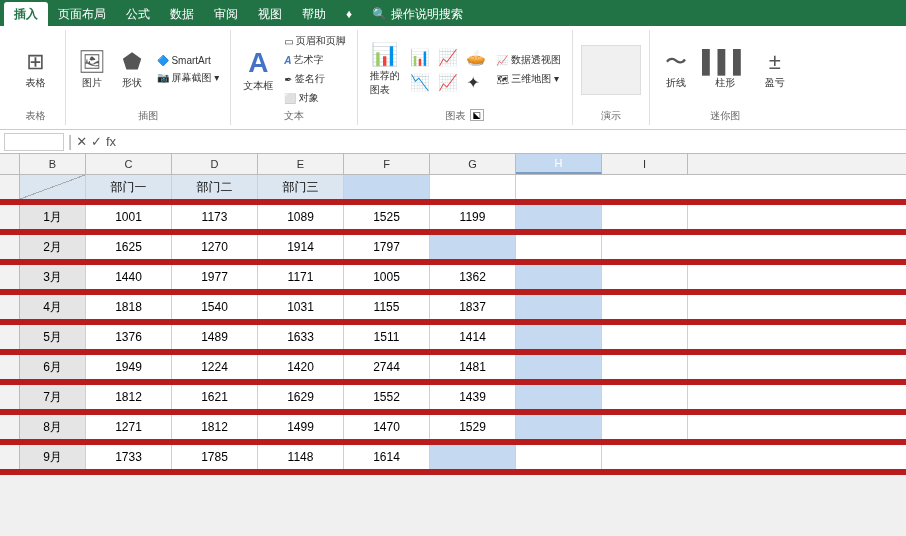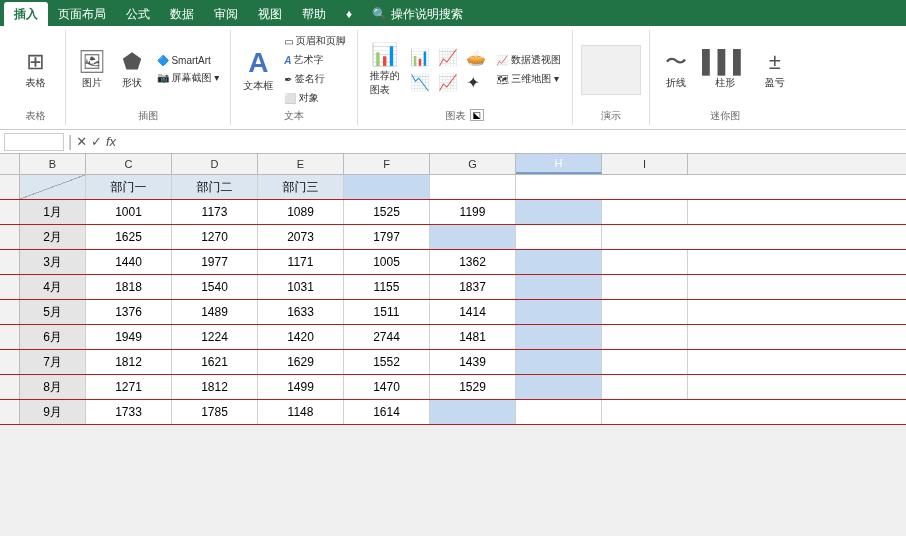--- a/index.html
+++ b/index.html
@@ -175,21 +175,21 @@
       justify-content: center;
     }
 
     .col-header.selected {
       background: #217346;
       color: #fff;
     }
 
     .spreadsheet-row {
       display: flex;
-      border-bottom: 1px solid #b91c1c;
+      border-bottom: 6px solid #b91c1c;
     }
 
     .row-header {
       width: 20px;
       min-width: 20px;
       background: #f2f2f2;
       border-right: 1px solid #bbb;
       text-align: center;
       font-size: 10px;
       color: #666;
@@ -402,21 +402,21 @@
 
   </div>
 </div>
 
 <div class="formula-bar">
   <input class="name-box" type="text" value="" style="">
   <span class="formula-divider">|</span>
   <div class="formula-icons">
     <span style="cursor:pointer;">✕</span>
     <span style="cursor:pointer;">✓</span>
-    <span style="cursor:pointer; font-style:italic;">fx</span>
+    <span style="cursor:pointer; ">fx</span>
   </div>
   <input class="formula-input" type="text" value="" style="">
 </div>
 
 <div class="spreadsheet-container">
 
   <div class="col-headers">
     <div class="row-header-spacer"></div>
     <div class="col-header col-b">B</div>
     <div class="col-header col-c">C</div>
@@ -448,21 +448,21 @@
         <div class="cell col-f data-cell">1525</div>
         <div class="cell col-g data-cell">1199</div>
         <div class="cell col-h empty" style="background: rgb(197, 217, 241);"></div>
         <div class="cell col-i empty"></div>
       </div>
       <div class="spreadsheet-row">
         <div class="row-header"></div>
         <div class="cell col-b month-cell">2月</div>
         <div class="cell col-c data-cell">1625</div>
         <div class="cell col-d data-cell">1270</div>
-        <div class="cell col-e data-cell">2073</div>
+        <div class="cell col-e data-cell">1914</div>
         <div class="cell col-g data-cell">1797</div>
         <div class="cell col-h empty" style="background: rgb(197, 217, 241);"></div>
         <div class="cell col-i empty"></div>
       </div>
       <div class="spreadsheet-row">
         <div class="row-header"></div>
         <div class="cell col-b month-cell">3月</div>
         <div class="cell col-c data-cell">1440</div>
         <div class="cell col-d data-cell">1977</div>
         <div class="cell col-e data-cell">1171</div>

